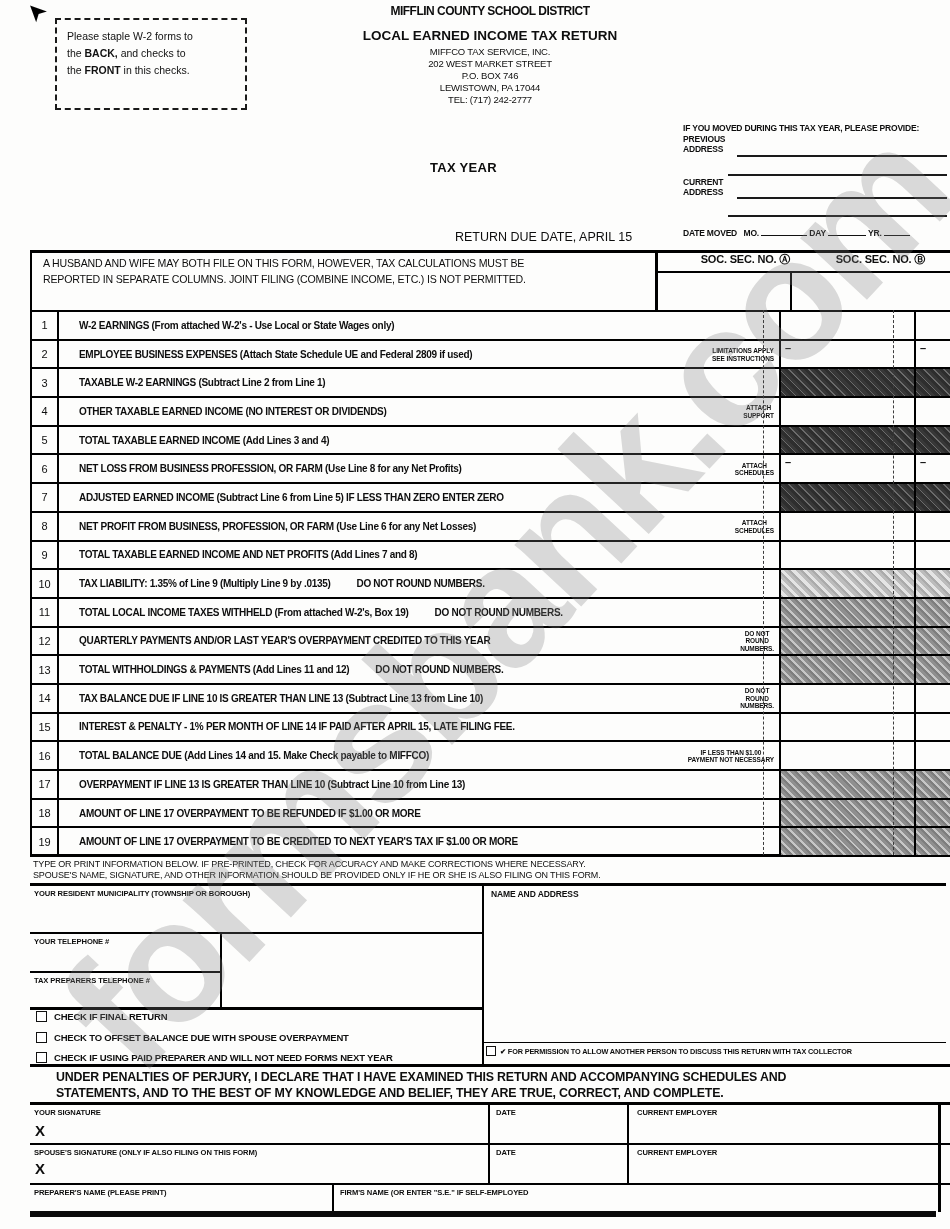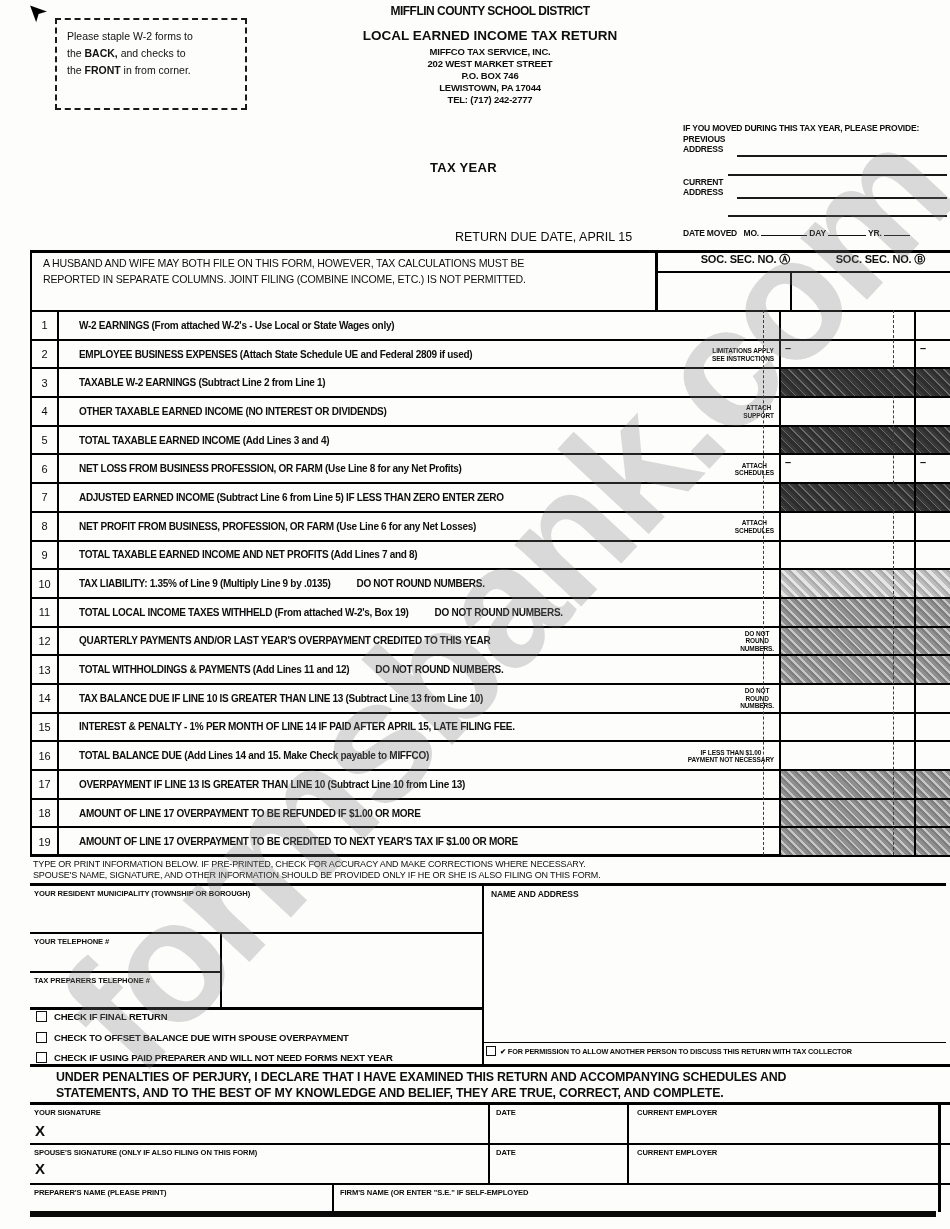--- a/index.html
+++ b/index.html
@@ -12,21 +12,21 @@
   .wmark{position:absolute;left:505px;top:600px;transform:translate(-50%,-50%) rotate(-47deg);
          font-size:172px;font-weight:bold;color:rgba(125,125,125,.28);letter-spacing:-6px;
          white-space:nowrap;z-index:3;pointer-events:none;}
   
   .arrow{position:absolute;left:26px;top:-2px;font-size:24px;transform:rotate(-135deg);color:#000;}
   .staple{position:absolute;left:55px;top:18px;width:172px;height:80px;border:2px dashed #1a1a1a;
           font-size:10.5px;line-height:1.6;padding:8px 6px 0 10px;color:#111;}
   
   .title{position:absolute;left:255px;top:4px;width:470px;text-align:center;font-size:12px;font-weight:bold;letter-spacing:-.5px;}
   .subtitle{position:absolute;left:255px;top:28px;width:470px;text-align:center;font-size:13.5px;font-weight:bold;}
-  .addr{position:absolute;left:255px;width:470px;text-align:center;font-size:9.5px;font-weight:bold;letter-spacing:-.2px;}
+  .addr{position:absolute;left:255px;width:470px;text-align:center;font-size:9.5px;font-weight:normal;letter-spacing:-.2px;}
   .taxyear{position:absolute;left:430px;top:160px;font-size:13px;font-weight:bold;letter-spacing:.3px;}
   .duedate{position:absolute;left:455px;top:230px;font-size:12.5px;font-weight:normal;}
   
   .mv{position:absolute;font-size:8.5px;font-weight:bold;letter-spacing:-.2px;line-height:1.2;}
   .wline{display:inline-block;border-bottom:1.5px solid #111;height:8px;}
   
   .jointnote{position:absolute;left:43px;top:255px;width:600px;font-size:10.6px;letter-spacing:-.2px;line-height:1.55;}
   .ssnlab{position:absolute;top:252px;font-size:11px;font-weight:bold;text-align:right;letter-spacing:-.2px;}
   #tax-rows{position:absolute;left:30px;top:310px;width:920px;border-top:2px solid #000;border-left:2px solid #000;z-index:2;}
   .trow{display:flex;height:28.7px;border-bottom:2px solid #000;box-sizing:border-box;background:transparent;}
@@ -65,21 +65,21 @@
 <body>
 
 <div class="page">
 
   <div class="wmark">formsbank.com</div>
 
   <div class="arrow">➤</div>
   <div class="staple">
     <div>Please staple W-2 forms to</div>
     <div><span>the </span><b>BACK,</b><span> and checks to</span></div>
-    <div><span>the </span><b>FRONT</b><span> in from corner.</span></div>
+    <div><span>the </span><b>FRONT</b><span> in this checks.</span></div>
   </div>
 
   <div class="title">MIFFLIN COUNTY SCHOOL DISTRICT</div>
   <div class="subtitle">LOCAL EARNED INCOME TAX RETURN</div>
   <div class="addr" style="top:46px">MIFFCO TAX SERVICE, INC.</div>
   <div class="addr" style="top:58px">202 WEST MARKET STREET</div>
   <div class="addr" style="top:70px">P.O. BOX 746</div>
   <div class="addr" style="top:82px">LEWISTOWN, PA 17044</div>
   <div class="addr" style="top:94px">TEL: (717) 242-2777</div>
 

